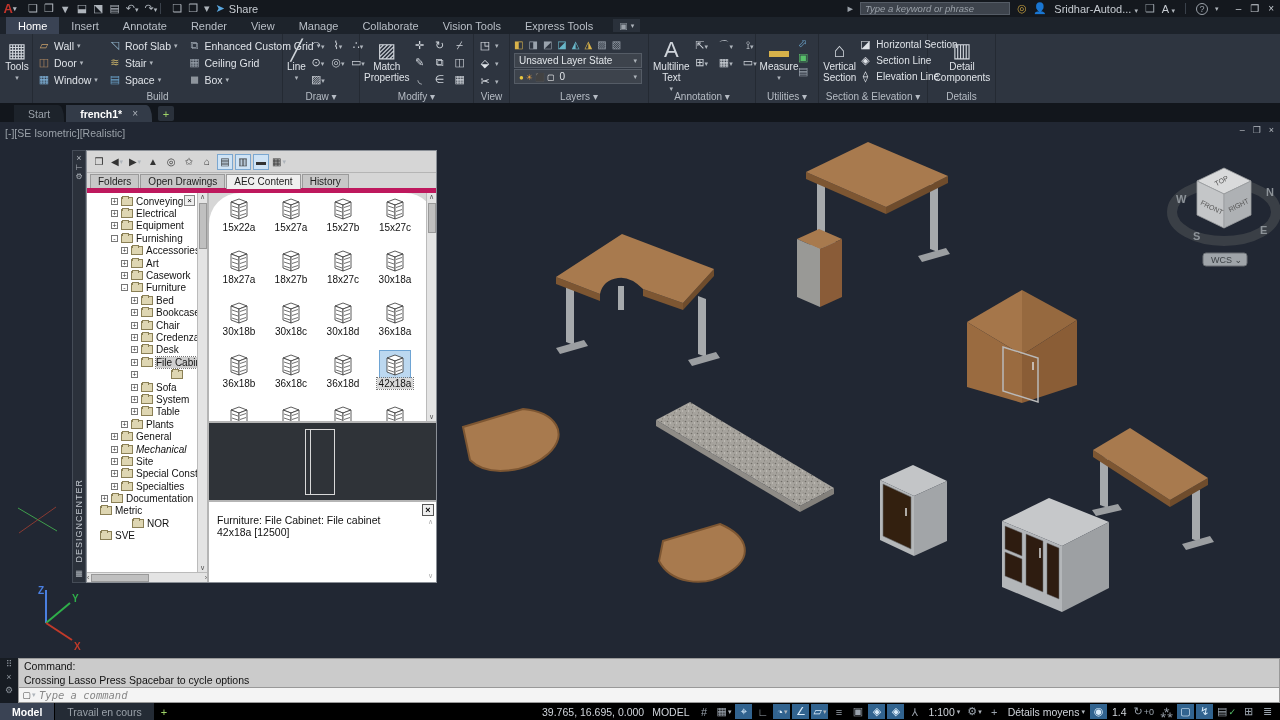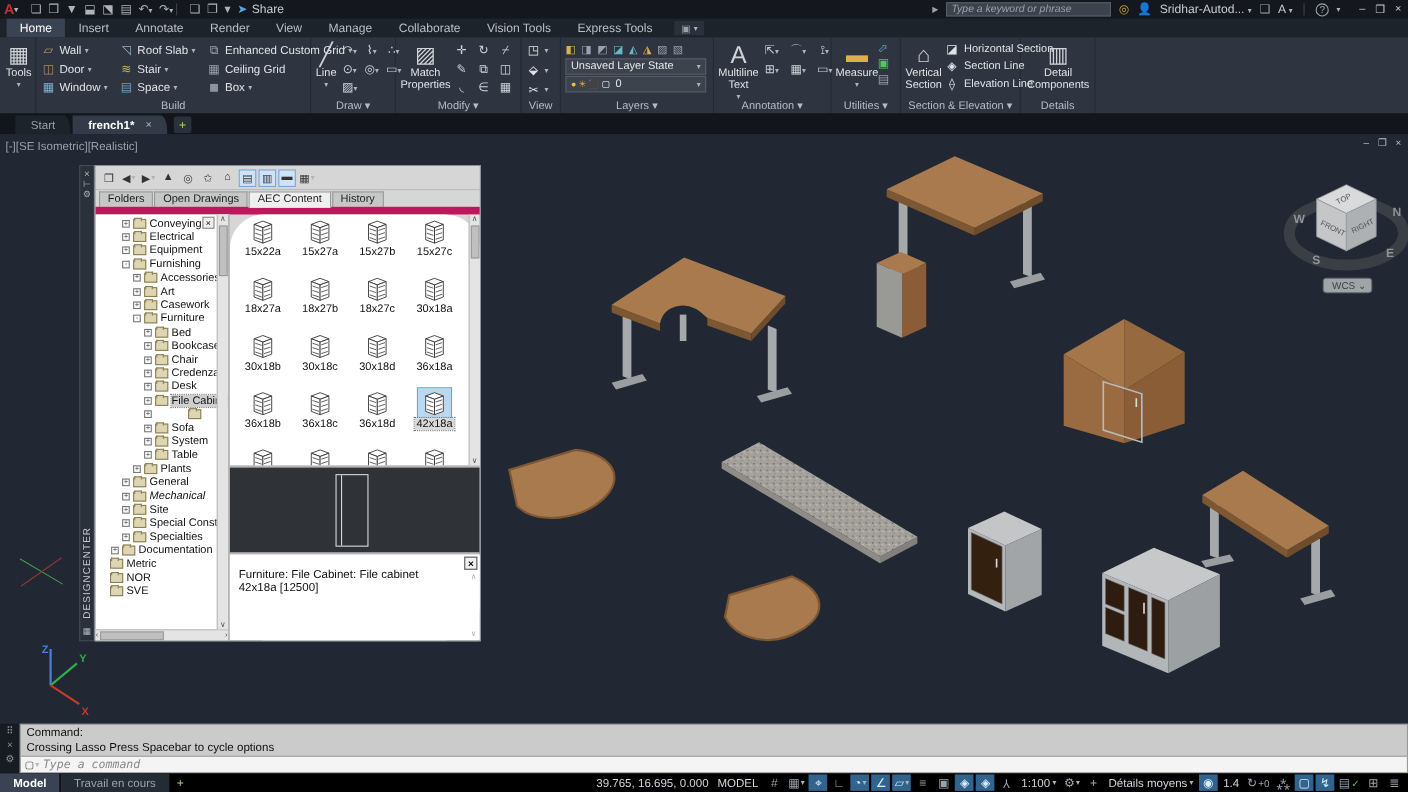--- a/index.html
+++ b/index.html
@@ -54,21 +54,21 @@
   .dcstrip{width:14px;background:#2b313b;border:1px solid #454c57;display:flex;flex-direction:column;align-items:center;padding:2px 0;color:#aeb4bb;font-size:9px;}
   .dcstrip .vtext{margin-top:auto;writing-mode:vertical-rl;transform:rotate(180deg);font-size:9px;letter-spacing:1px;color:#c3c8cf;}
   .dcstrip .sgrip{margin-top:6px;margin-bottom:2px;font-size:8px;}
   .dcbody{flex:1;background:#d6d6d6;border:1px solid #8a8f96;display:flex;flex-direction:column;}
   .dctb{height:22px;display:flex;align-items:center;gap:2px;padding:0 4px;background:#d6d6d6;border-bottom:1px solid #b5b5b5;}
   .dcbtn{min-width:16px;height:16px;display:flex;align-items:center;justify-content:center;color:#333;font-size:10px;gap:1px;border:1px solid transparent;}
   .dcbtn.on{background:#cfe3f5;border:1px solid #7ba7d0;}
   .dctabs{height:15px;display:flex;align-items:flex-end;padding-left:3px;background:#d6d6d6;}
   .dctab{padding:1px 7px;font-size:10px;color:#222;background:#c7c7c7;border:1px solid #9a9a9a;border-bottom:none;margin-right:1px;}
   .dctab.active{background:#efefef;position:relative;top:1px;padding-bottom:2px;}
-  .dcmain{flex:1;display:flex;border-top:7px solid #be185d;min-height:0;}
+  .dcmain{flex:1;display:flex;border-top:5px solid #be185d;min-height:0;}
   .treepane{width:122px;background:#fff;border-right:2px solid #b5b5b5;position:relative;display:flex;flex-direction:column;}
   .treescroll{flex:1;overflow:hidden;padding-top:2px;position:relative;}
   .trow{display:flex;align-items:center;height:12.4px;white-space:nowrap;color:#111;font-size:10px;}
   .exp{width:7px;height:7px;border:1px solid #777;background:#fff;font-size:7px;line-height:5px;text-align:center;color:#333;margin-right:3px;flex:none;}
   .fold{width:12px;height:9px;background:#ded6b2;border:1px solid #8a7f55;position:relative;margin-right:3px;flex:none;}
   .fold:before{content:"";position:absolute;left:0;top:-2px;width:5px;height:2px;background:#ded6b2;border:1px solid #8a7f55;border-bottom:none;}
   .tlabel.sel{background:#cfcfcf;outline:1px dotted #777;}
   .tvscroll{position:absolute;right:0;top:0;bottom:10px;width:10px;background:#e4e4e4;border-left:1px solid #bbb;font-size:7px;color:#555;display:flex;flex-direction:column;align-items:center;}
   .tvscroll .thumb{width:8px;height:46px;background:#c0c0c0;border:1px solid #999;margin-top:2px;}
   .thscroll{height:10px;background:#e4e4e4;border-top:1px solid #bbb;display:flex;align-items:center;font-size:7px;color:#555;}
@@ -667,21 +667,21 @@
                 <div class="trow" style="padding-left: 14px;">
                   <span class="exp">+</span>
                   <span class="fold"></span>
                   <span class="tlabel">Documentation</span>
                 </div>
                 <div class="trow" style="padding-left: 4px;">
                   <span style="width: 9px;"></span>
                   <span class="fold"></span>
                   <span class="tlabel">Metric</span>
                 </div>
-                <div class="trow" style="padding-left: 4px;">
+                <div class="trow" style="padding-left: 4px; margin-left: 32px;">
                   <span style="width: 9px;"></span>
                   <span class="fold"></span>
                   <span class="tlabel">NOR</span>
                 </div>
                 <div class="trow" style="padding-left: 4px;">
                   <span style="width: 9px;"></span>
                   <span class="fold"></span>
                   <span class="tlabel">SVE</span>
                 </div>
               </div>

